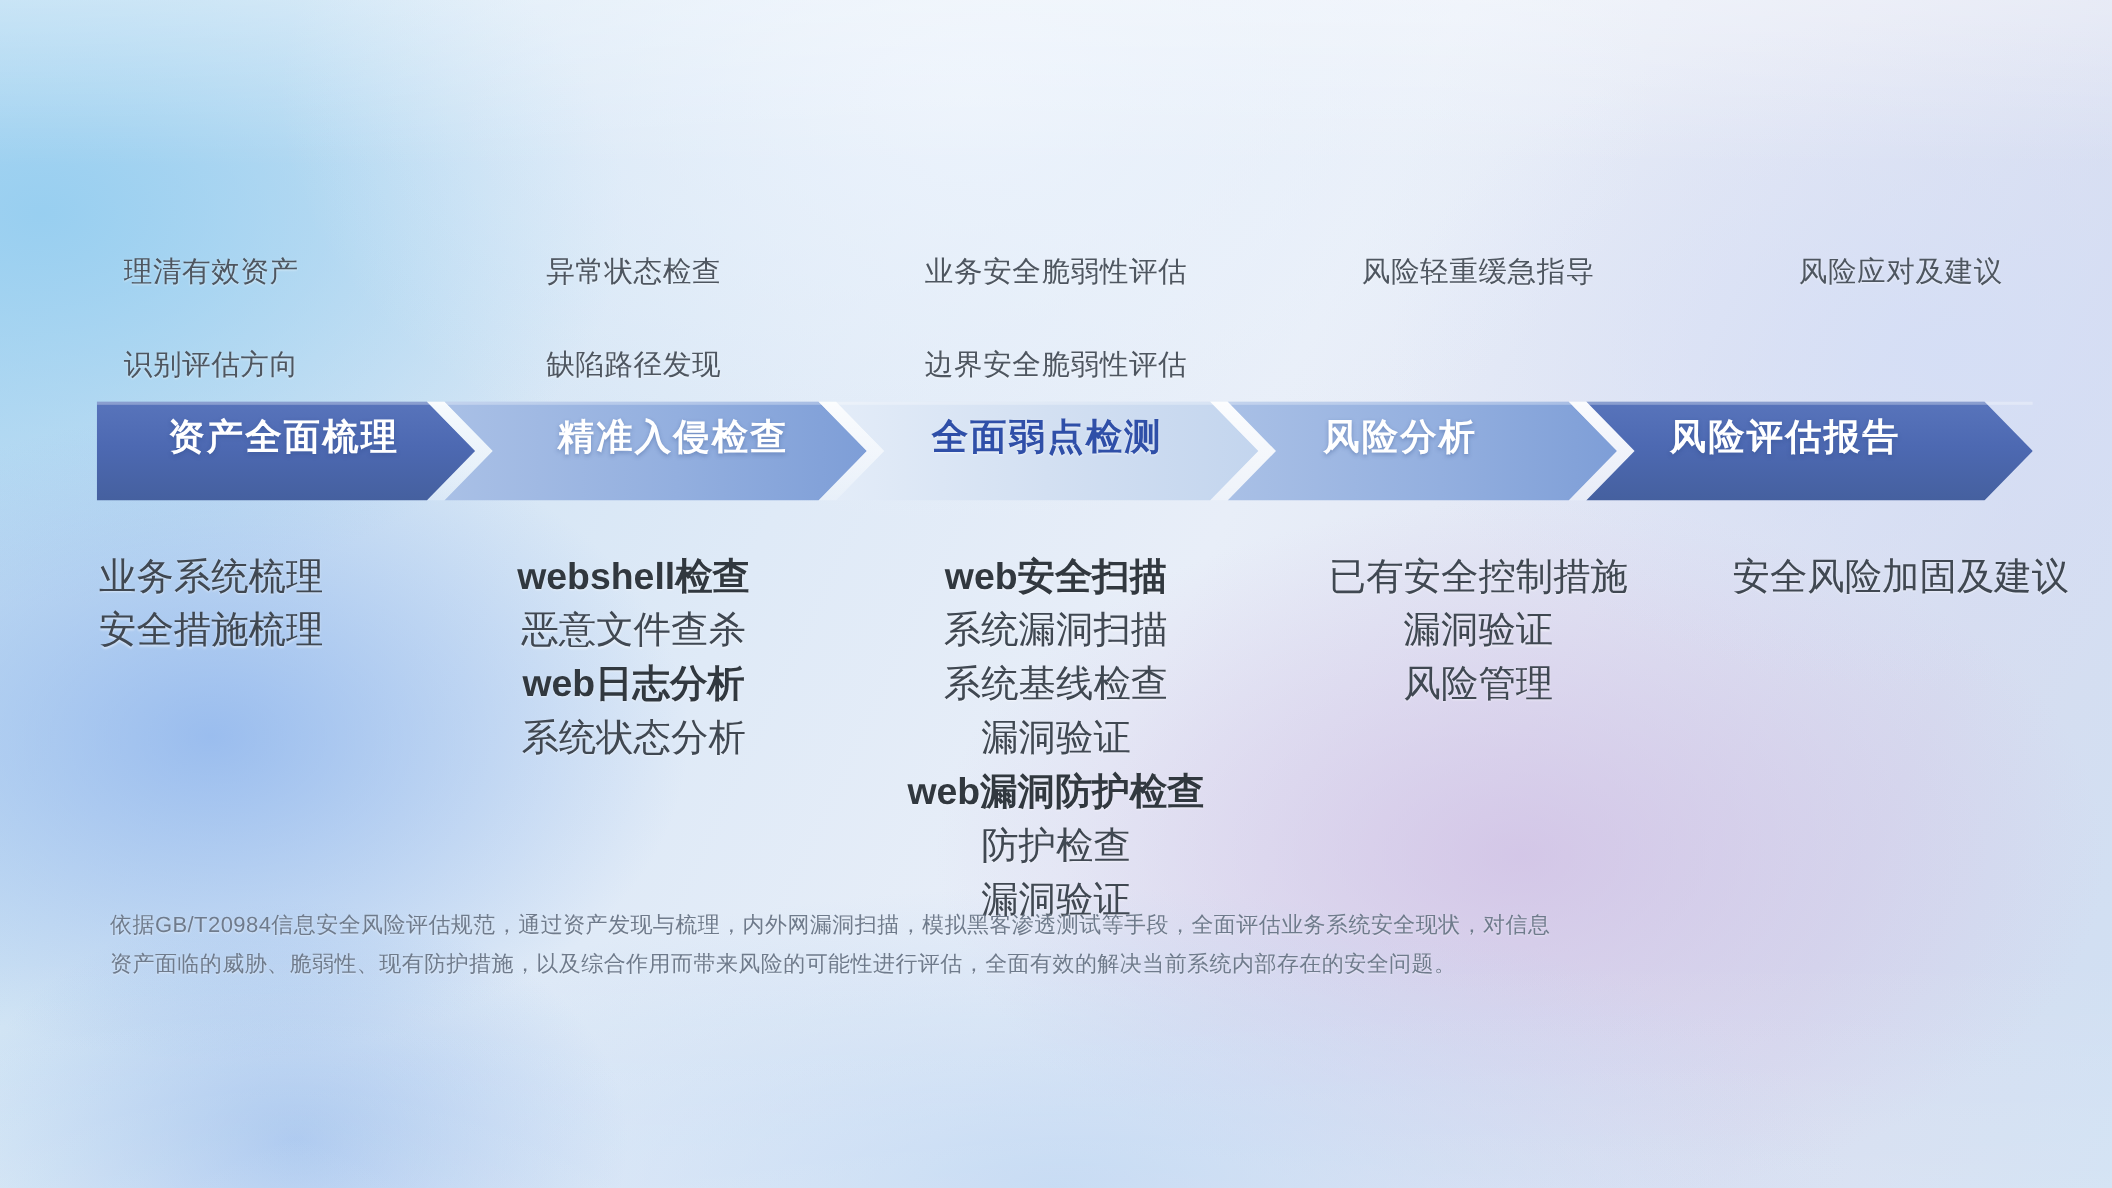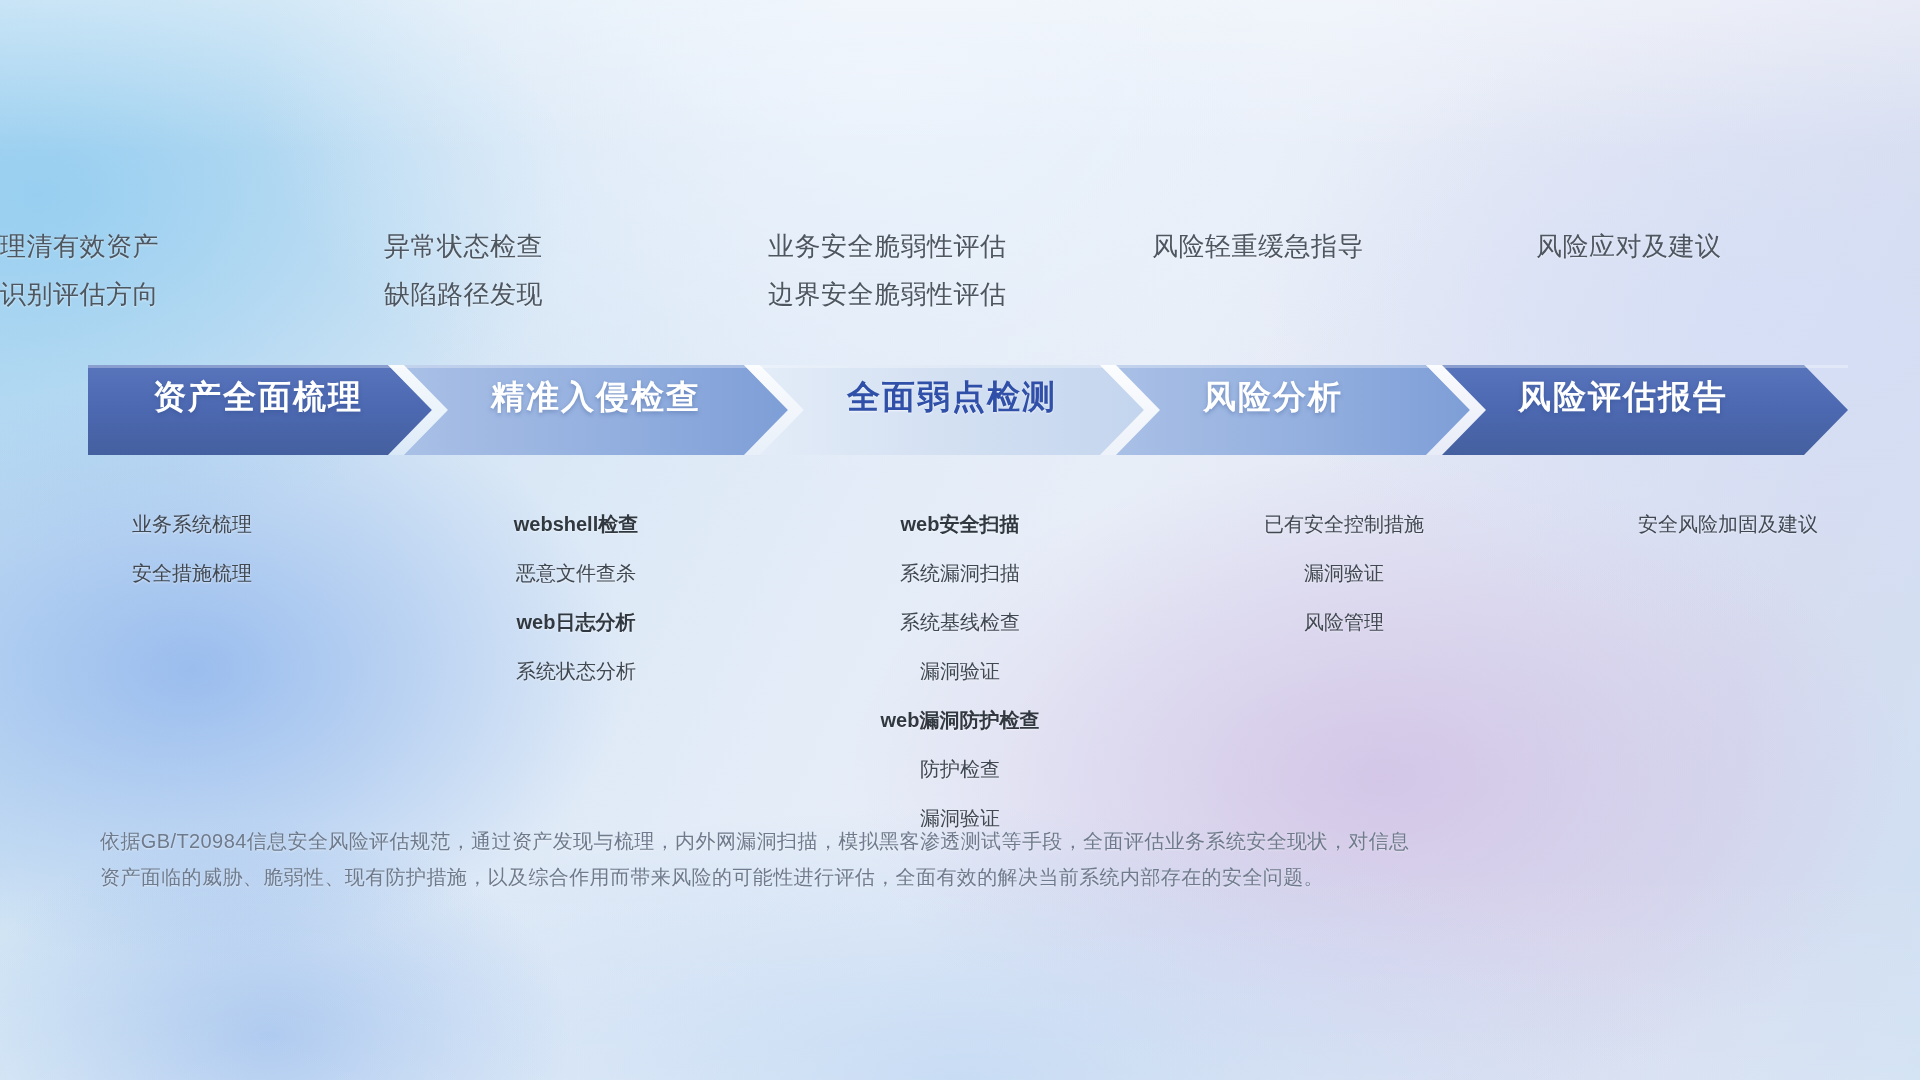--- a/index.html
+++ b/index.html
@@ -21,41 +21,41 @@
   .b6{background:radial-gradient(ellipse 700px 430px at 92% 30%, rgba(212,222,246,.85) 0%, rgba(212,222,246,0) 72%);}
   .b7{background:radial-gradient(ellipse 1000px 380px at 50% 100%, rgba(186,212,242,.85) 0%, rgba(186,212,242,0) 72%);}
   .b8{background:radial-gradient(ellipse 420px 300px at 14% 96%, rgba(126,170,232,.55) 0%, rgba(126,170,232,0) 72%);}
   .b9{background:linear-gradient(to bottom, rgba(255,255,255,.35) 0%, rgba(255,255,255,0) 14%, rgba(255,255,255,0) 80%, rgba(255,255,255,.12) 100%);}
 
   
   #page{position:absolute;inset:0;z-index:2;}
 
   
   .toprow{position:absolute;left:0;top:222px;width:1920px;height:110px;display:flex;}
-  .topcol{flex:1 1 0;display:flex;flex-direction:column;justify-content:flex-start;}
+  .topcol{flex:1 1 0;display:flex;flex-direction:column;align-items:center;justify-content:flex-start;gap:37px;}
   .topcol .line{
     font-size:26px;color:#4e5660;letter-spacing:.5px;line-height:48px;white-space:nowrap;
     text-shadow:0 1px 2px rgba(255,255,255,.55);
   }
 
   
   #band{position:absolute;left:88px;top:365px;width:1760px;height:90px;}
   #band svg{display:block;}
   .arrowlabel{
     position:absolute;top:365px;height:64px;display:flex;align-items:center;justify-content:center;
     font-size:33px;font-weight:bold;letter-spacing:2px;pointer-events:none;
   }
   .lab-light{color:#ffffff;text-shadow:0 2px 4px rgba(40,70,130,.35);}
   .lab-dark{color:#2f4fa8;text-shadow:0 1px 2px rgba(255,255,255,.65);}
 
   
   .botrow{position:absolute;left:0;top:500px;width:1920px;display:flex;}
   .botcol{flex:1 1 0;display:flex;flex-direction:column;align-items:center;}
   .botcol .item{
-    font-size:20px;color:#404852;line-height:49px;white-space:nowrap;
+    font-size:34px;color:#404852;line-height:49px;white-space:nowrap;
     text-shadow:0 1px 2px rgba(255,255,255,.5);
   }
   .botcol .item.strong{font-weight:bold;color:#31383f;text-align:center;}
 
   
   #footer{
     position:absolute;left:100px;top:823px;width:1560px;
     font-size:20px;line-height:36px;color:#6f7b8c;letter-spacing:.4px;
     text-shadow:0 1px 2px rgba(255,255,255,.45);
   }
@@ -136,21 +136,21 @@
       <path d="M1028,0 L1338,0 L1382,45 L1338,90 L1028,90 L1072,45 Z" fill="url(#gmid)"></path>
       <path d="M1338,0 L1382,45 L1338,90 L1354,90 L1398,45 L1354,0 Z" fill="url(#gedge)"></path>
 
       <path d="M1354,0 L1716,0 L1760,45 L1716,90 L1354,90 L1398,45 Z" fill="url(#gdark)"></path>
 
       <rect x="0" y="0" width="1760" height="3" fill="#ffffff" opacity=".30"></rect>
     </svg>
   </div>
   <div id="arrow-labels">
       <div class="arrowlabel lab-light" style="left: 78px; width: 360px;">资产全面梳理</div>
-      <div class="arrowlabel lab-light" style="left: 416px; width: 360px; font-family: Liberation Mono, monospace;">精准入侵检查</div>
+      <div class="arrowlabel lab-light" style="left: 432px; width: 360px; font-family: Liberation Mono, monospace;">精准入侵检查</div>
       <div class="arrowlabel lab-dark" style="left: 772px; width: 360px;">全面弱点检测</div>
       <div class="arrowlabel lab-light" style="left: 1093px; width: 360px;">风险分析</div>
       <div class="arrowlabel lab-light" style="left: 1443px; width: 360px;">风险评估报告</div>
     </div>
 
   <div class="botrow" id="botrow">
       <div class="botcol">
         <div class="item">业务系统梳理</div>
         <div class="item">安全措施梳理</div>
       </div>

